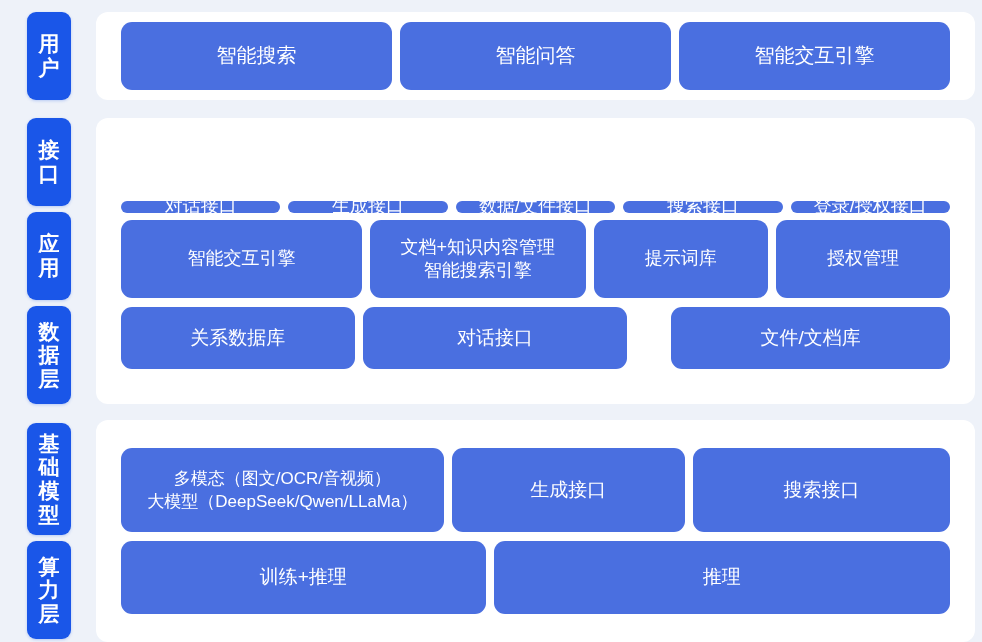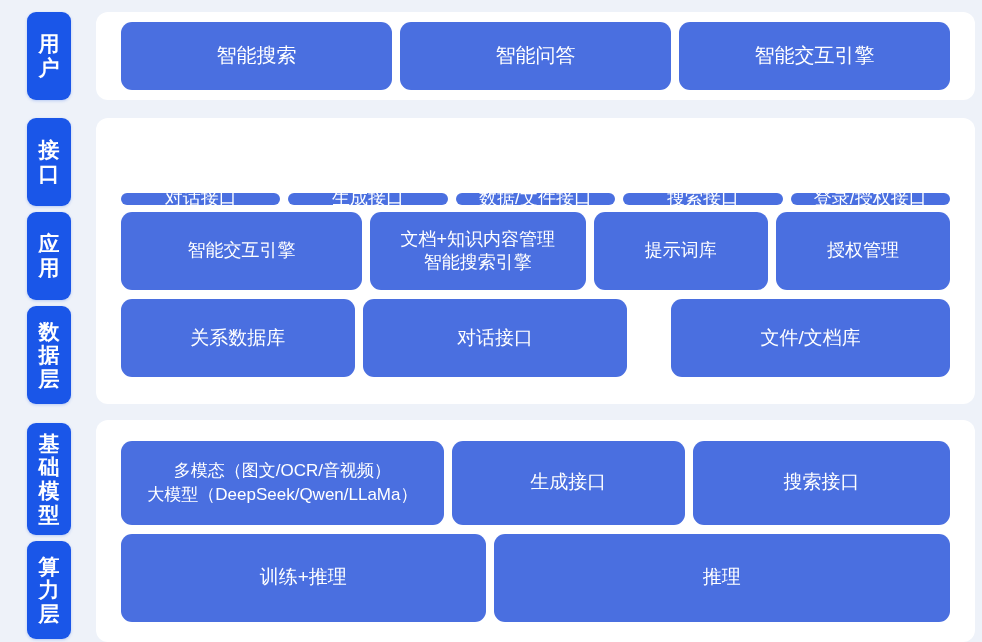--- a/index.html
+++ b/index.html
@@ -112,34 +112,34 @@
 
   
   .row-app { height: 78px; }
   .row-app .box { font-size: 18px; }
   .row-app .box:nth-child(1) { flex: 2.36; }
   .row-app .box:nth-child(2) { flex: 2.10; }
   .row-app .box:nth-child(3) { flex: 1.66; }
   .row-app .box:nth-child(4) { flex: 1.66; }
 
   
-  .row-data { height: 78px; }
+  .row-data { height: 62px; }
   .row-data .box { font-size: 19px; }
   .row-data .box:nth-child(1) { flex: 2.36; }
   .row-data .box:nth-child(2) { flex: 2.70; }
   .row-data .box:nth-child(3) { flex: 2.85; margin-left: 36px; }
 
   
   .row-model { height: 84px; }
   .row-model .box:nth-child(1) { flex: 3.18; font-size: 17px; line-height: 1.38; }
   .row-model .box:nth-child(2) { flex: 2.25; font-size: 19px; }
   .row-model .box:nth-child(3) { flex: 2.50; font-size: 19px; }
 
   
-  .row-compute { height: 88px; }
+  .row-compute { height: 73px; }
   .row-compute .box { font-size: 19px; }
   .row-compute .box:nth-child(1) { flex: 3.94; }
   .row-compute .box:nth-child(2) { flex: 4.98; text-align: right; }
 </style>
 </head>
 <body>
 
 <div class="diagram">
 
   <div class="section section-1">

